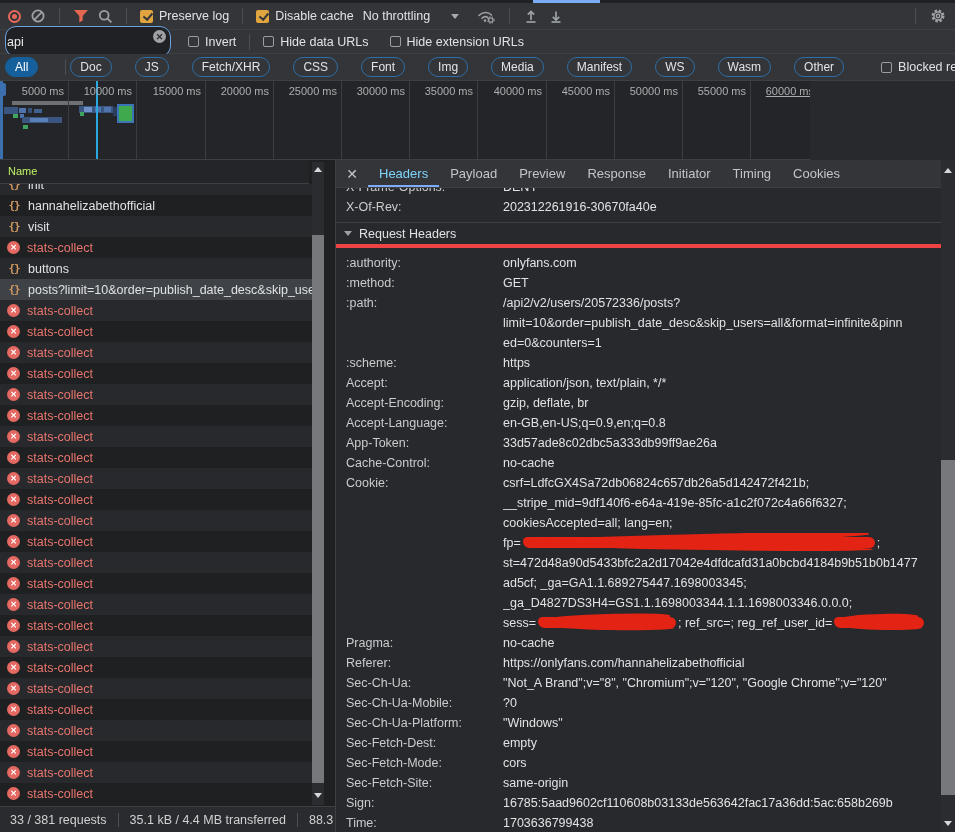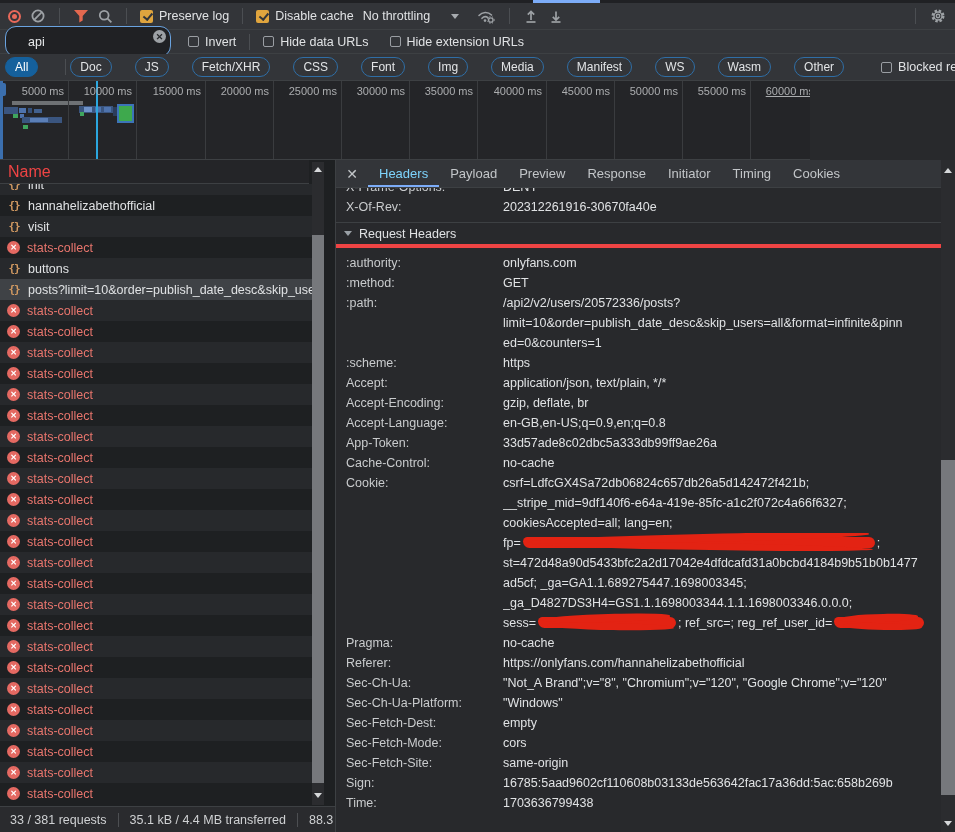--- a/index.html
+++ b/index.html
@@ -26,42 +26,42 @@
   .cb.on::after{content:"";position:absolute;left:4.5px;top:1.5px;width:3.5px;height:7px;
       border:solid #33363a;border-width:0 2px 2px 0;transform:rotate(40deg);}
   .cb.off{width:11px;height:11px;border-radius:2px;border:1.5px solid #9a9ea3;background:transparent;}
   .throttle{display:flex;align-items:center;gap:7px;color:#e0e2e4;cursor:pointer;}
   .caret-down{width:0;height:0;border-left:4px solid transparent;border-right:4px solid transparent;
       border-top:5px solid #a7abaf;}
   .push-right{margin-left:auto;}
   
   .input-wrap{position:relative;flex:none;}
   .filter-input{width:166px;height:31px;background:#202124;border:1.5px solid #6aa3e0;border-radius:11px;
-      color:#e8eaec;font-size:12.5px;padding:0 22px 0 22px;outline:none;font-family:inherit;}
+      color:#e8eaec;font-size:12.5px;padding:0 22px 0 1px;outline:none;font-family:inherit;}
   .clear-x{position:absolute;right:5px;top:4px;width:13px;height:13px;border-radius:50%;background:#9da1a5;
       color:#26282b;font-size:9px;font-weight:bold;display:flex;align-items:center;justify-content:center;cursor:pointer;}
   
   .pill{border:1px solid #2f6ea6;border-radius:10px;padding:2px 9px;font-size:12px;color:#e2e4e6;
       margin-right:23px;cursor:pointer;white-space:nowrap;flex:none;}
   .pill.sel{background:#15609c;border-color:#15609c;color:#fff;}
   .tb3 .cb-wrap{margin-left:14px;}
   
   .timeline{position:absolute;left:0;top:81px;width:810px;height:79px;background:#242528;
       border-bottom:1px solid #3d4043;overflow:hidden;}
   .gridline{position:absolute;top:0;bottom:0;width:1px;background:#3a3c3f;}
   .tick-label{position:absolute;top:4px;width:65px;text-align:right;font-size:11px;color:#abadaf;white-space:nowrap;}
   .wf-bar{position:absolute;}
   .tl-leftbar{position:absolute;left:0;top:0;width:3px;height:79px;background:#3b6fae;}
   .tl-handle{position:absolute;left:0;top:2px;width:6px;height:13px;background:#3b6fae;border-radius:0 2px 2px 0;}
   .tl-cyanline{position:absolute;left:96px;top:0;width:2px;height:79px;background:#2ba7df;}
   .tl-greenbox{position:absolute;left:117px;top:23px;width:17px;height:19px;background:#3ea94d;border:2px solid #3c74b8;}
   
   .left-panel{position:absolute;left:0;top:160px;width:335px;height:672px;background:#1e2022;}
   .name-header{position:absolute;left:0;top:0;width:309px;height:24px;line-height:23px;padding-left:8px;
-      font-size:16px;color:#ef4444;border-bottom:1px solid #3d4043;background:#242528;}
+      font-size:11px;color:#bef264;border-bottom:1px solid #3d4043;background:#242528;}
   .rows{position:absolute;left:0;top:24px;width:312px;height:622px;overflow:hidden;}
   .req-row{height:21px;display:flex;align-items:center;padding-left:7px;gap:7px;font-size:12.5px;
       white-space:nowrap;overflow:hidden;cursor:pointer;}
   .req-row.dark{background:#1e2022;}
   .req-row.light{background:#27292c;}
   .req-row.sel{background:#3f4246;}
   .req-row.clip{margin-top:-10px;}
   .req-row .lbl{overflow:hidden;white-space:nowrap;}
   .req-row.err .lbl{color:#e8756d;}
   .brace-ico{color:#d29a62;font-family:"DejaVu Sans Mono",monospace;font-size:11px;font-weight:bold;
@@ -538,20 +538,26 @@
               <div class="line"><span>https://onlyfans.com/hannahelizabethofficial</span></div>
             </div>
           </div>
           <div class="kv">
             <div class="k">Sec-Ch-Ua:</div>
             <div class="v">
               <div class="line"><span>"Not_A Brand";v="8", "Chromium";v="120", "Google Chrome";v="120"</span></div>
             </div>
           </div>
           <div class="kv">
+            <div class="k">Sec-Ch-Ua-Mobile:</div>
+            <div class="v">
+              <div class="line"><span>?0</span></div>
+            </div>
+          </div>
+          <div class="kv">
             <div class="k">Sec-Ch-Ua-Platform:</div>
             <div class="v">
               <div class="line"><span>"Windows"</span></div>
             </div>
           </div>
           <div class="kv">
             <div class="k">Sec-Fetch-Dest:</div>
             <div class="v">
               <div class="line"><span>empty</span></div>
             </div>

